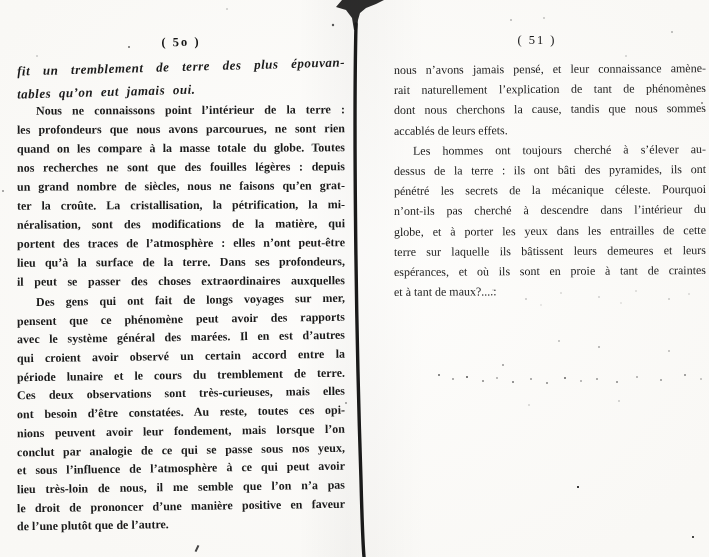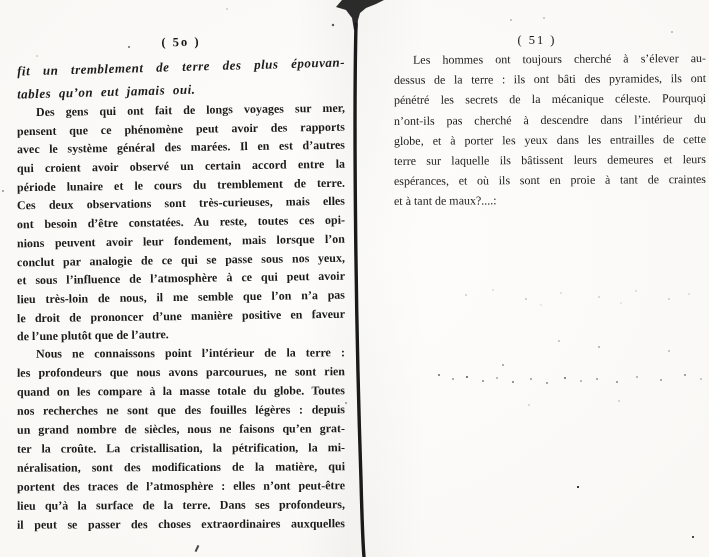--- a/index.html
+++ b/index.html
@@ -105,51 +105,57 @@
 <body>
 
 <div id="paper-tone"></div>
 
 <div class="page" id="left-page">
   <div class="pagehead">( 5o )</div>
   <div class="para italic endp tilt-strong" id="p-left-0">
       <div class="line">fit un tremblement de terre des plus épouvan-</div>
       <div class="line">tables qu’on eut jamais oui.</div>
     </div>
+  <div class="para indent tilt-soft" id="p-left-2">
+      <div class="line">Nous ne connaissons point l’intérieur de la terre :</div>
+      <div class="line">les profondeurs que nous avons parcourues, ne sont rien</div>
+      <div class="line">quand on les compare à la masse totale du globe. Toutes</div>
+      <div class="line">nos recherches ne sont que des fouilles légères : depuis</div>
+      <div class="line">un grand nombre de siècles, nous ne faisons qu’en grat-</div>
+      <div class="line">ter la croûte. La cristallisation, la pétrification, la mi-</div>
+      <div class="line">néralisation, sont des modifications de la matière, qui</div>
+      <div class="line">portent des traces de l’atmosphère : elles n’ont peut-être</div>
+      <div class="line">lieu qu’à la surface de la terre. Dans ses profondeurs,</div>
+      <div class="line">il peut se passer des choses extraordinaires auxquelles</div>
+    </div>
   <div class="para indent endp tilt-med" id="p-left-1">
       <div class="line">Des gens qui ont fait de longs voyages sur mer,</div>
       <div class="line">pensent que ce phénomène peut avoir des rapports</div>
       <div class="line">avec le système général des marées. Il en est d’autres</div>
       <div class="line">qui croient avoir observé un certain accord entre la</div>
       <div class="line">période lunaire et le cours du tremblement de terre.</div>
       <div class="line">Ces deux observations sont très-curieuses, mais elles</div>
       <div class="line">ont besoin d’être constatées. Au reste, toutes ces opi-</div>
       <div class="line">nions peuvent avoir leur fondement, mais lorsque l’on</div>
       <div class="line">conclut par analogie de ce qui se passe sous nos yeux,</div>
       <div class="line">et sous l’influence de l’atmosphère à ce qui peut avoir</div>
       <div class="line">lieu très-loin de nous, il me semble que l’on n’a pas</div>
       <div class="line">le droit de prononcer d’une manière positive en faveur</div>
       <div class="line">de l’une plutôt que de l’autre.</div>
     </div>
-  <div class="para indent tilt-soft" id="p-left-2">
-      <div class="line">Nous ne connaissons point l’intérieur de la terre :</div>
-      <div class="line">les profondeurs que nous avons parcourues, ne sont rien</div>
-      <div class="line">quand on les compare à la masse totale du globe. Toutes</div>
-      <div class="line">nos recherches ne sont que des fouilles légères : depuis</div>
-      <div class="line">un grand nombre de siècles, nous ne faisons qu’en grat-</div>
-      <div class="line">ter la croûte. La cristallisation, la pétrification, la mi-</div>
-      <div class="line">néralisation, sont des modifications de la matière, qui</div>
-      <div class="line">portent des traces de l’atmosphère : elles n’ont peut-être</div>
-      <div class="line">lieu qu’à la surface de la terre. Dans ses profondeurs,</div>
-      <div class="line">il peut se passer des choses extraordinaires auxquelles</div>
-    </div>
 </div>
 
 <div class="page" id="right-page">
   <div class="pagehead">( 51 )</div>
+  <div class="para endp tilt-faint" id="p-right-0">
+      <div class="line">nous n’avons jamais pensé, et leur connaissance amène-</div>
+      <div class="line">rait naturellement l’explication de tant de phénomènes</div>
+      <div class="line">dont nous cherchons la cause, tandis que nous sommes</div>
+      <div class="line">accablés de leurs effets.</div>
+    </div>
   <div class="para indent endp tilt-faint" id="p-right-1">
       <div class="line">Les hommes ont toujours cherché à s’élever au-</div>
       <div class="line">dessus de la terre : ils ont bâti des pyramides, ils ont</div>
       <div class="line">pénétré les secrets de la mécanique céleste. Pourquoi</div>
       <div class="line">n’ont-ils pas cherché à descendre dans l’intérieur du</div>
       <div class="line">globe, et à porter les yeux dans les entrailles de cette</div>
       <div class="line">terre sur laquelle ils bâtissent leurs demeures et leurs</div>
       <div class="line">espérances, et où ils sont en proie à tant de craintes</div>
       <div class="line">et à tant de maux?....:</div>
     </div>

